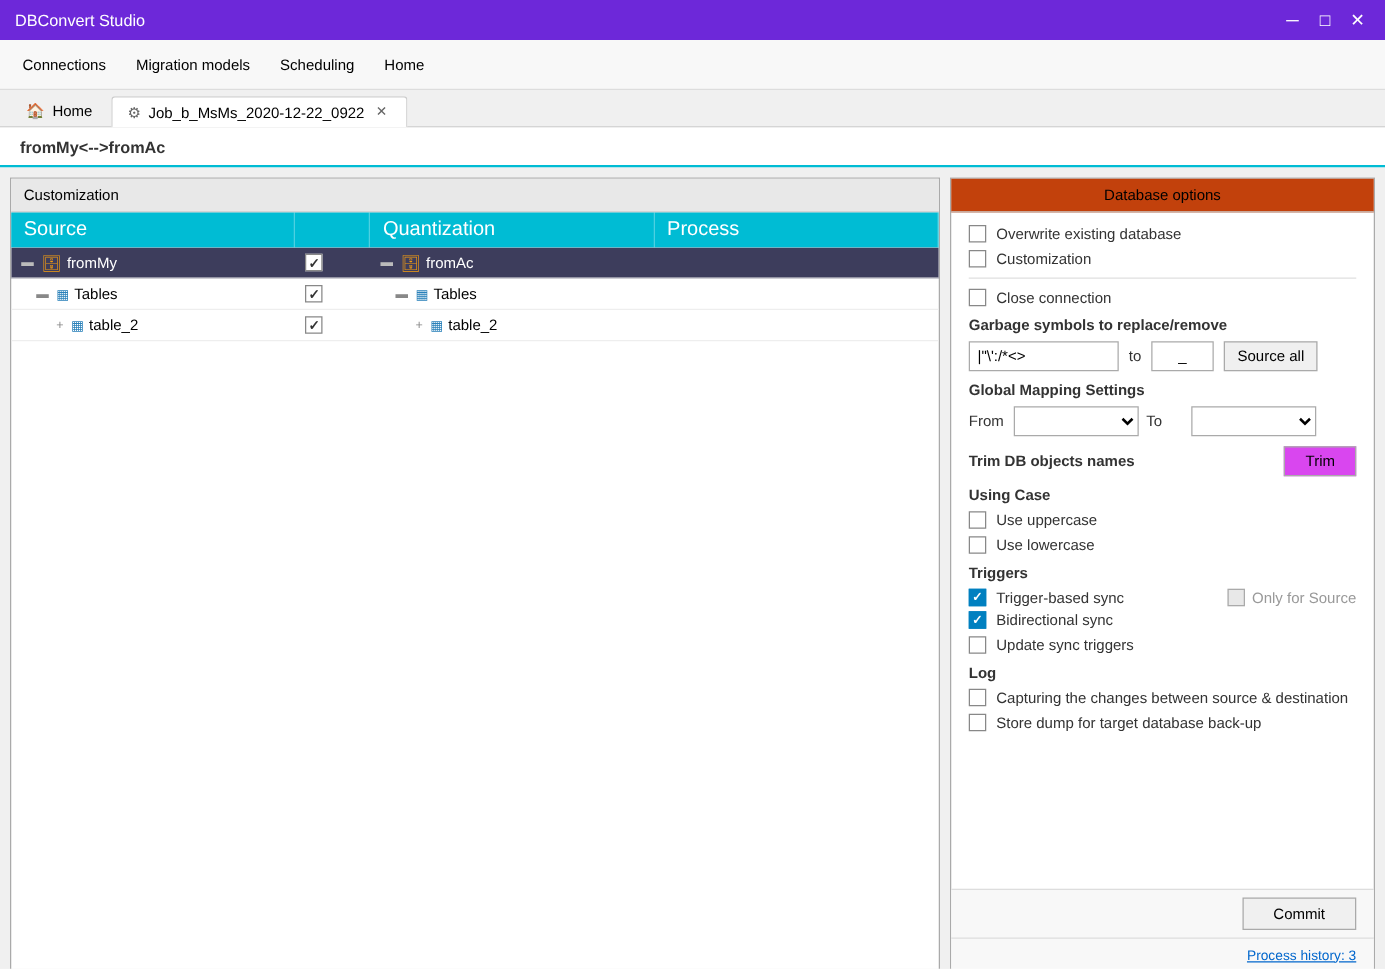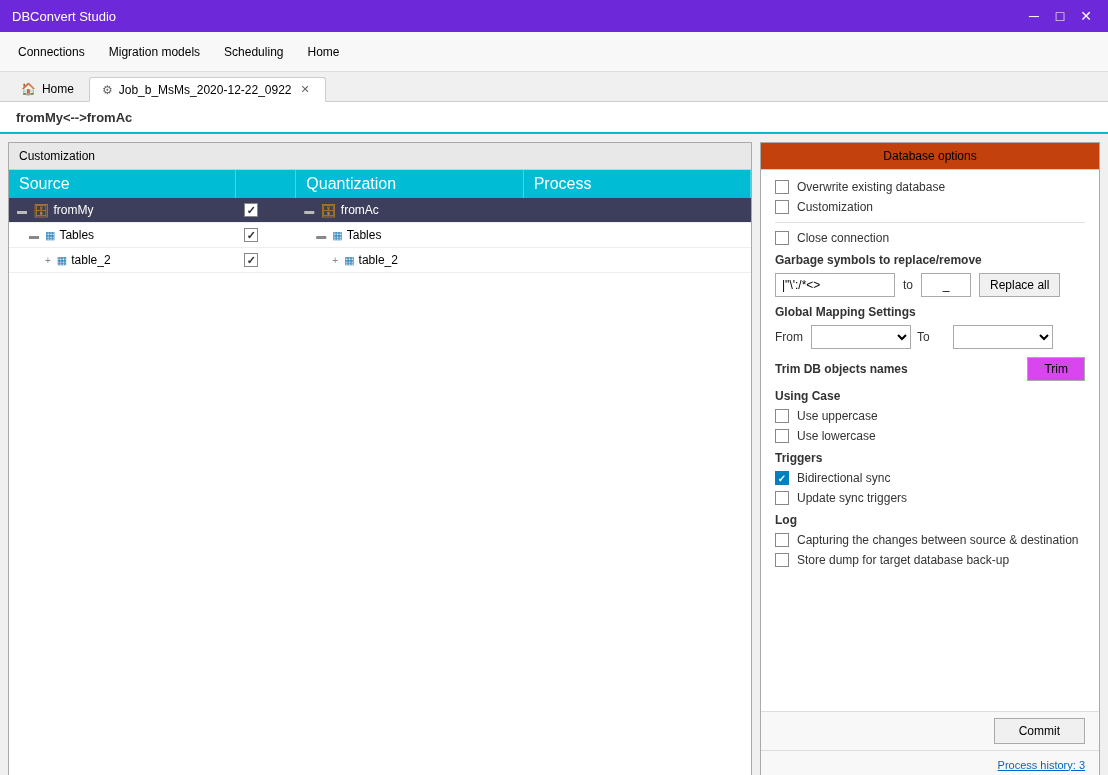--- a/index.html
+++ b/index.html
@@ -525,21 +525,21 @@
       <div class="option-row">
         <div class="cb"></div>
         <span class="option-label">Close connection</span>
       </div>
 
       <div class="section-title">Garbage symbols to replace/remove</div>
       <div class="garbage-row">
         <input class="garbage-input" type="text" value="|&quot;\':/*&lt;&gt;" style="">
         <span class="to-label">to</span>
         <input class="garbage-replace-input" type="text" value="_" style="">
-        <button class="replace-btn">Replace all</button>
+        <button class="replace-btn">Source all</button>
       </div>
 
       <div class="section-title">Global Mapping Settings</div>
       <div class="mapping-row">
         <span class="mapping-label">From</span>
         <select class="mapping-select">
           <option></option>
         </select>
         <span class="mapping-label">To</span>
         <select class="mapping-select">
@@ -557,20 +557,30 @@
         <div class="cb"></div>
         <span class="option-label">Use uppercase</span>
       </div>
       <div class="option-row">
         <div class="cb"></div>
         <span class="option-label">Use lowercase</span>
       </div>
 
       <div class="section-title">Triggers</div>
 
+      <div class="triggers-row">
+        <div class="triggers-left">
+          <div class="cb-blue"></div>
+          <span class="option-label">Trigger-based sync</span>
+        </div>
+        <div style="display:flex;align-items:center;gap:6px;">
+          <div class="cb-gray"></div>
+          <span class="only-source-label">Only for Source</span>
+        </div>
+      </div>
 
       <div class="option-row">
         <div class="cb-blue"></div>
         <span class="option-label">Bidirectional sync</span>
       </div>
 
       <div class="option-row">
         <div class="cb"></div>
         <span class="option-label">Update sync triggers</span>
       </div>

